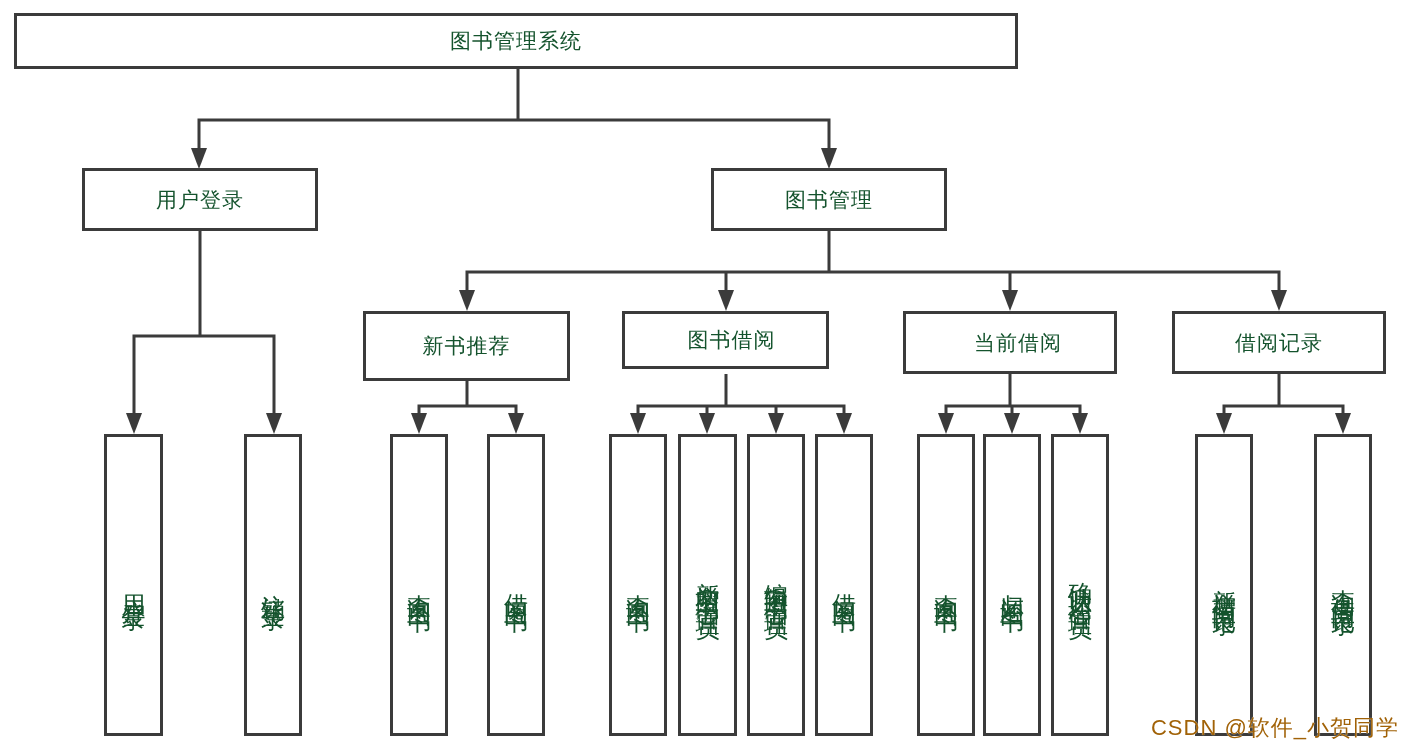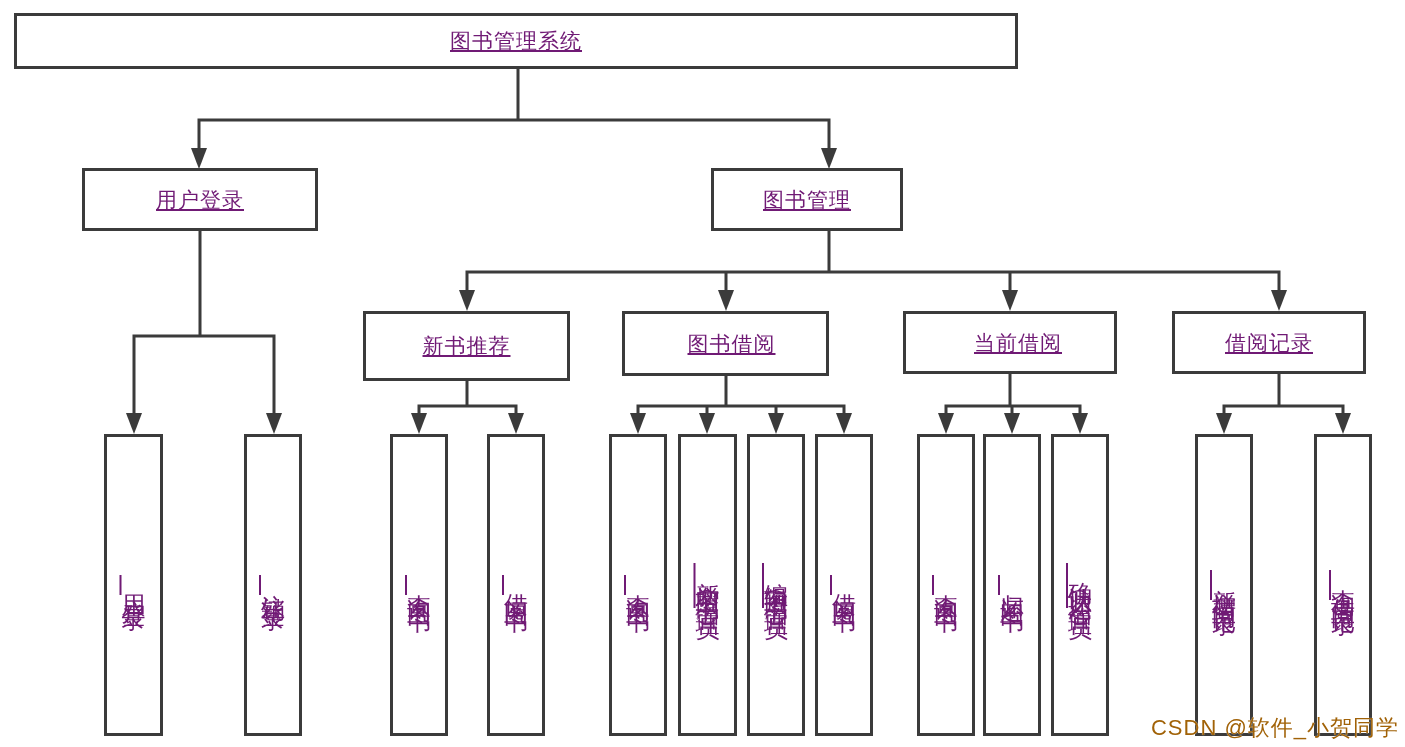--- a/index.html
+++ b/index.html
@@ -20,26 +20,25 @@
     position: absolute;
     left: 0;
     top: 0;
     z-index: 0;
   }
   .node {
     position: absolute;
     box-sizing: border-box;
     border: 3px solid #3b3b3b;
     background: #ffffff;
-    color: #701a75;
+    color: #14532d;
     display: flex;
     align-items: center;
     justify-content: center;
     z-index: 1;
-    text-decoration: underline;
   }
   .node.h {
     font-size: 21px;
     letter-spacing: 1px;
     white-space: nowrap;
   }
   .node.v {
     font-size: 24px;
     line-height: 1;
     writing-mode: vertical-rl;
@@ -107,26 +106,26 @@
       <polygon points="1072,413 1088,413 1080,434"></polygon>
 
       <polygon points="1216,413 1232,413 1224,434"></polygon>
       <polygon points="1335,413 1351,413 1343,434"></polygon>
     </g>
   </svg>
 
   <div class="node h" style="left:14px; top:13px; width:1004px; height:56px;">图书管理系统</div>
 
   <div class="node h" style="left:82px; top:168px; width:236px; height:63px;">用户登录</div>
-  <div class="node h" style="left:711px; top:168px; width:192px; height:63px;">图书管理</div>
+  <div class="node h" style="left:711px; top:168px; width:236px; height:63px;">图书管理</div>
 
   <div class="node h" style="left:363px; top:311px; width:207px; height:70px;">新书推荐</div>
-  <div class="node h" style="left:622px; top:311px; width:207px; height:65px;padding-left:12px;">图书借阅</div>
+  <div class="node h" style="left:622px; top:311px; width:207px; height:58px;padding-left:12px;">图书借阅</div>
   <div class="node h" style="left:903px; top:311px; width:214px; height:63px;padding-left:16px;">当前借阅</div>
-  <div class="node h" style="left:1172px; top:311px; width:194px; height:63px;">借阅记录</div>
+  <div class="node h" style="left:1172px; top:311px; width:214px; height:63px;">借阅记录</div>
 
   <div class="node v" style="left:104px; top:434px; width:59px; height:302px;">用户登录</div>
   <div class="node v" style="left:244px; top:434px; width:58px; height:302px;">注销登录</div>
 
   <div class="node v" style="left:390px; top:434px; width:58px; height:302px;">查询图书</div>
   <div class="node v" style="left:487px; top:434px; width:58px; height:302px;">借阅图书</div>
 
   <div class="node v" style="left:609px; top:434px; width:58px; height:302px;">查询图书</div>
   <div class="node v" style="left:678px; top:434px; width:59px; height:302px;">新增图书（管理员）</div>
   <div class="node v" style="left:747px; top:434px; width:58px; height:302px;">编辑图书（管理员）</div>

